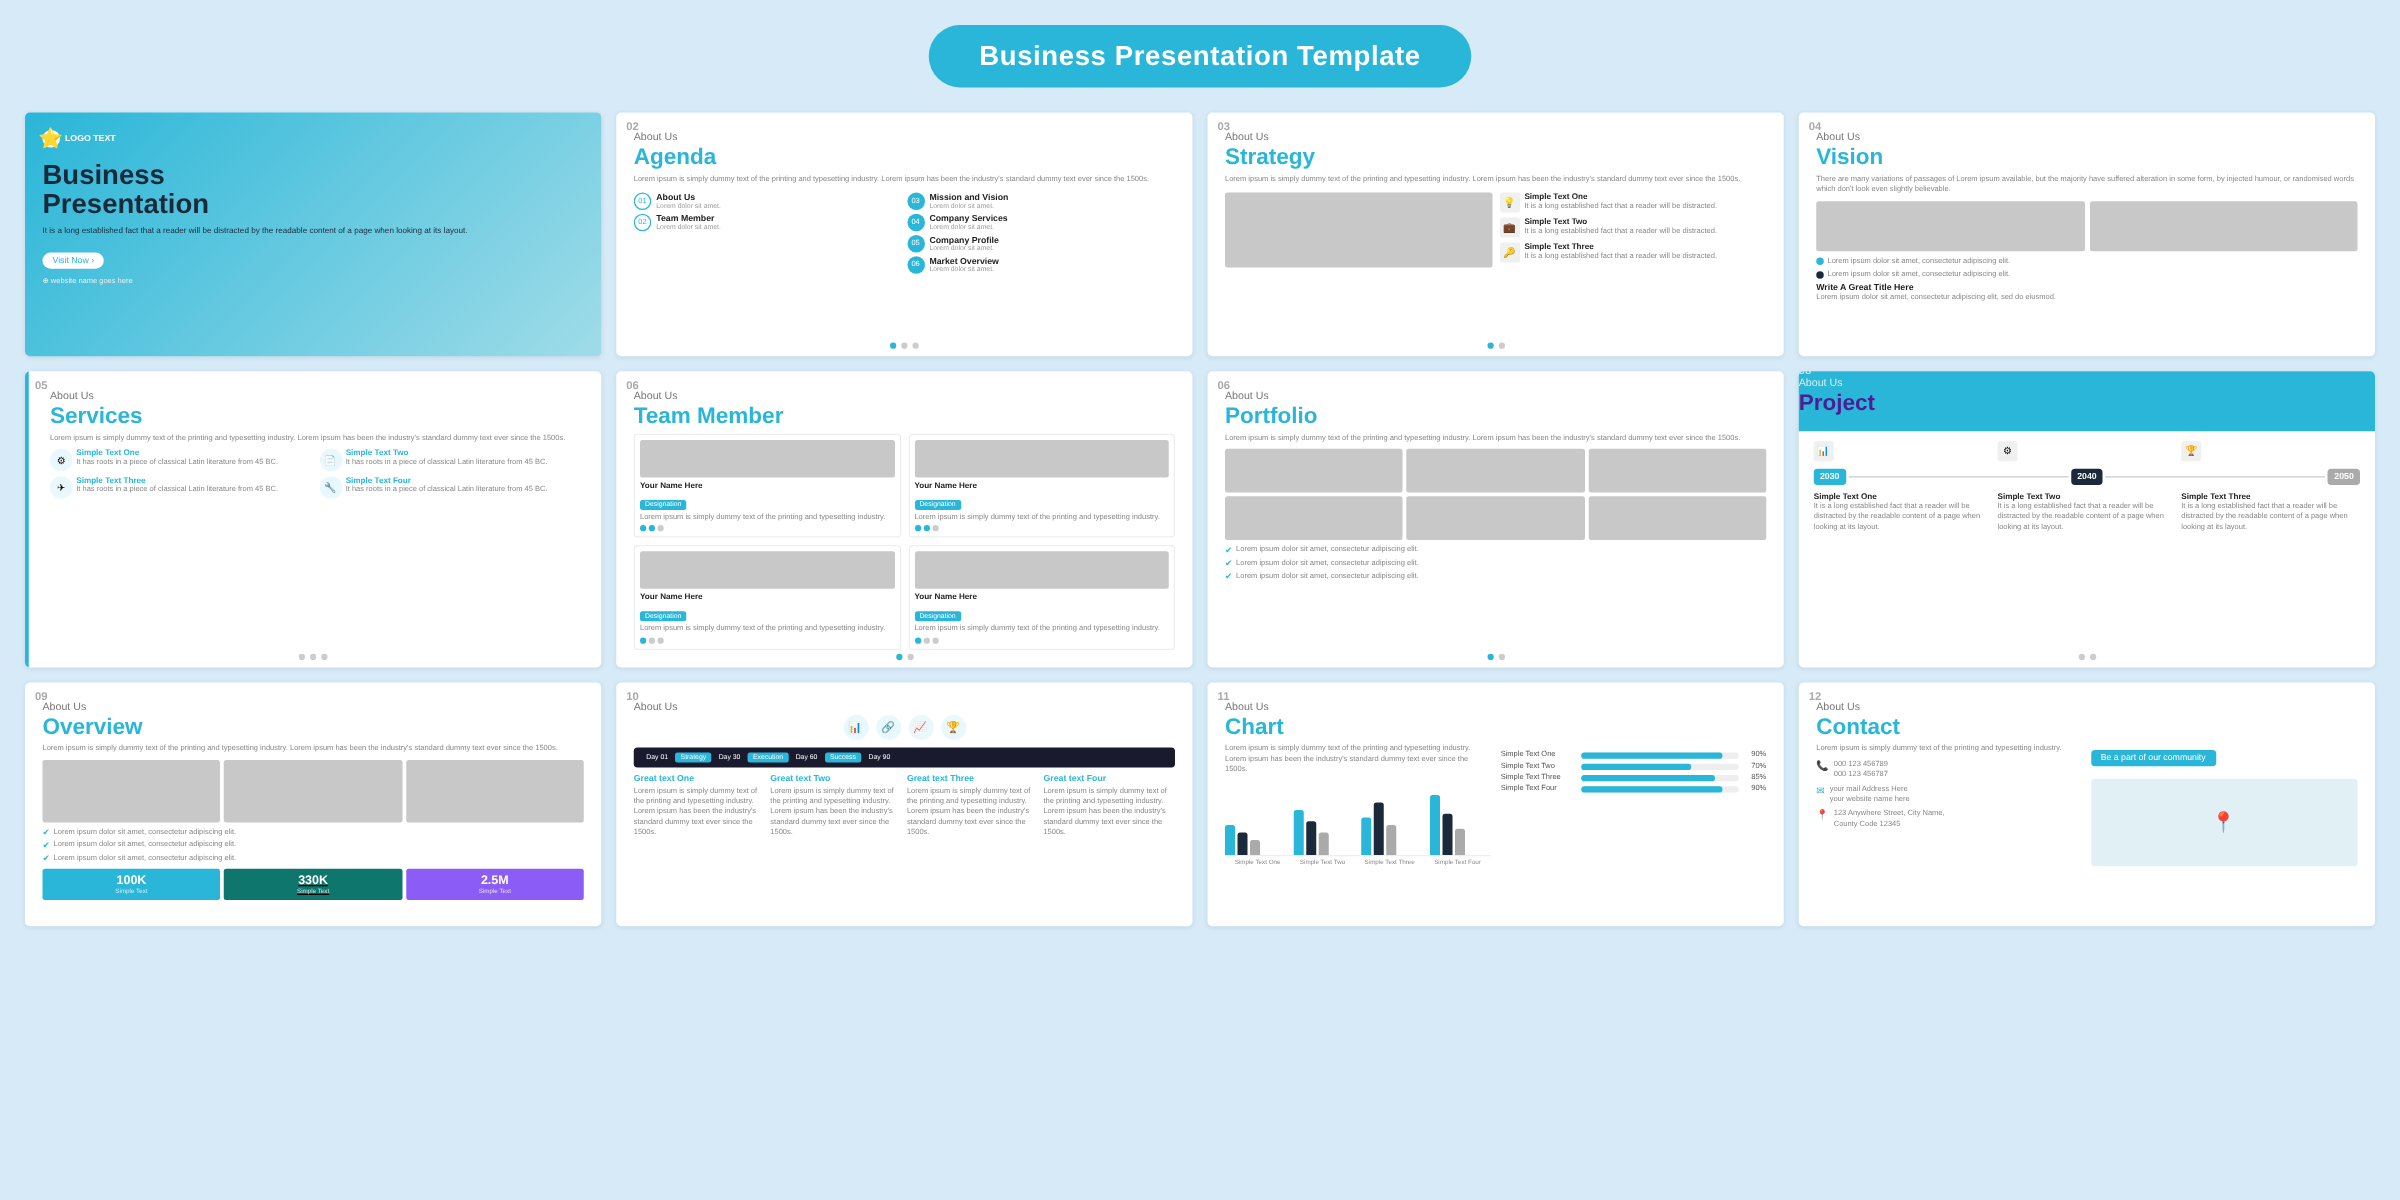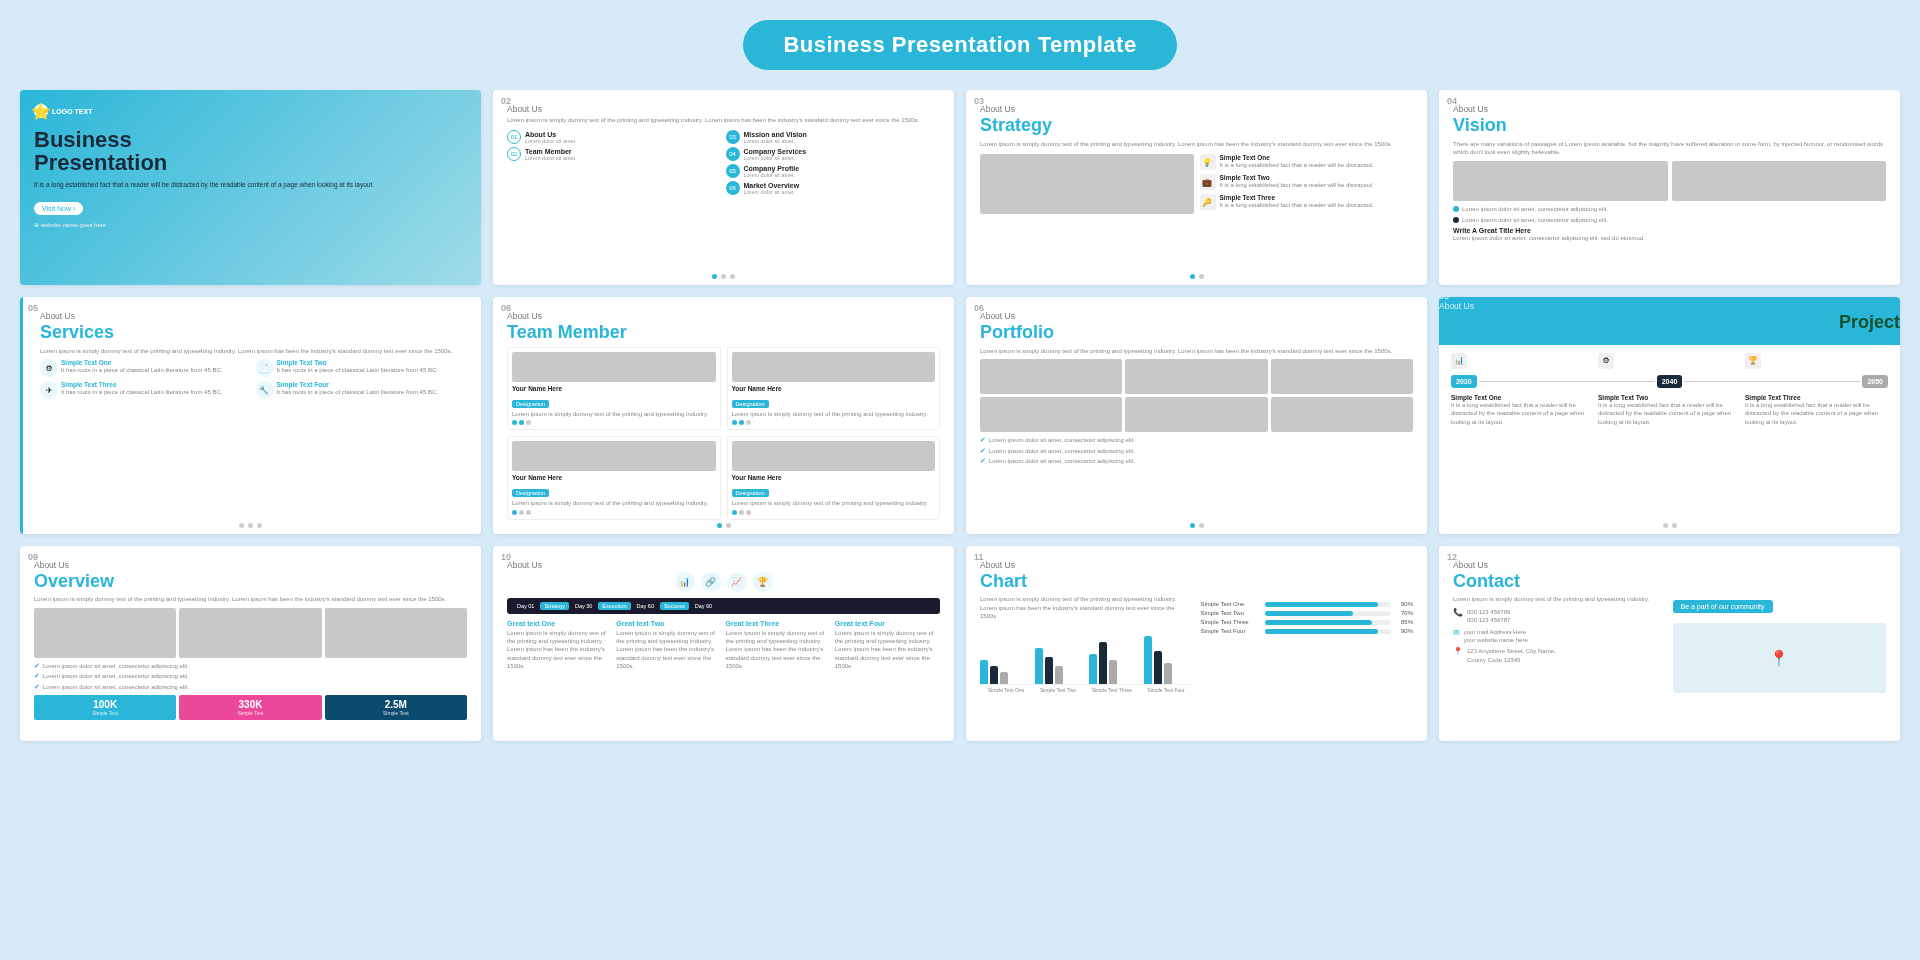--- a/index.html
+++ b/index.html
@@ -153,36 +153,36 @@
     .portfolio-grid { display: grid; grid-template-columns: repeat(3, 1fr); gap: 3px; margin-top: 4px; }
     .port-img { height: 35px; background: #c8c8c8; border-radius: 2px; }
     .check-list { margin-top: 4px; }
     .check-item { display: flex; gap: 3px; align-items: flex-start; margin-bottom: 2px; }
     .check-icon { color: #29b6d8; font-size: 7px; flex-shrink: 0; }
 
     
     .project-slide { background: white; }
     .project-top { background: #29b6d8; margin: -14px -14px 8px -14px; padding: 8px 14px 8px 14px; }
     .project-top .slide-label { color: rgba(255,255,255,0.8); }
-    .project-top .slide-title { color: #14532d; text-align: right; }
+    .project-top .slide-title { color: #4c1d95; }
     .timeline-row { display: flex; align-items: center; gap: 2px; margin: 6px 0; }
     .tl-year {
       font-size: 7px; font-weight: bold; color: white;
       padding: 3px 5px; border-radius: 3px;
     }
     .tl-line { flex: 1; height: 1px; background: #ccc; }
     .tl-icon { width: 16px; height: 16px; background: #f0f0f0; border-radius: 2px; display: flex; align-items: center; justify-content: center; font-size: 8px; }
 
     
     .overview-cols { display: grid; grid-template-columns: 1fr 1fr 1fr; gap: 3px; margin-top: 4px; }
     .ov-img { height: 50px; background: #c8c8c8; border-radius: 2px; }
     .stat-boxes { display: grid; grid-template-columns: repeat(3, 1fr); gap: 3px; margin-top: 4px; }
     .stat-box { padding: 4px; border-radius: 2px; text-align: center; }
     .stat-box.cyan { background: #29b6d8; }
-    .stat-box.dark { background: #ec4899; }
+    .stat-box.dark { background: #0f766e; text-decoration: underline; }
     .stat-num { font-size: 10px; font-weight: bold; color: white; }
     .stat-label { font-size: 5px; color: rgba(255,255,255,0.8); }
 
     
     .info-timeline { display: flex; align-items: center; gap: 2px; background: #1a1a2e; border-radius: 3px; padding: 4px 6px; margin: 6px 0; }
     .info-step { font-size: 5.5px; color: white; padding: 1px 4px; border-radius: 2px; }
     .info-step.cyan { background: #29b6d8; }
     .info-cols { display: grid; grid-template-columns: repeat(4, 1fr); gap: 4px; }
     .info-col-title { font-size: 7px; font-weight: bold; color: #29b6d8; margin-bottom: 2px; }
     .info-icons-row { display: flex; gap: 6px; justify-content: center; margin-bottom: 6px; }
@@ -250,20 +250,21 @@
       </div>
       <div class="s1-main-title">Business<br>Presentation</div>
       <div class="s1-sub tiny-text">It is a long established fact that a reader will be distracted by the readable content of a page when looking at its layout.</div>
       <div class="visit-btn">Visit Now ›</div>
       <div class="website-link tiny-text">⊕ website name goes here</div>
     </div>
 
     <div class="slide">
       <div class="slide-num">02</div>
       <div class="slide-label">About Us</div>
+      <div class="slide-title">Agenda</div>
       <div class="tiny-text" style="margin-bottom:6px">Lorem ipsum is simply dummy text of the printing and typesetting industry. Lorem ipsum has been the industry's standard dummy text ever since the 1500s.</div>
       <div class="agenda-cols">
         <div class="agenda-list">
           <div class="agenda-item">
             <div class="agenda-num outline">01</div>
             <div class="agenda-text">
               <div class="a-title">About Us</div>
               <div class="a-sub">Lorem dolor sit amet.</div>
             </div>
           </div>
@@ -575,21 +576,21 @@
       </div>
       <div class="stat-boxes">
         <div class="stat-box cyan">
           <div class="stat-num">100K</div>
           <div class="stat-label">Simple Text</div>
         </div>
         <div class="stat-box dark">
           <div class="stat-num">330K</div>
           <div class="stat-label">Simple Text</div>
         </div>
-        <div class="stat-box" style="background:#0c4a6e">
+        <div class="stat-box" style="background:#8b5cf6">
           <div class="stat-num">2.5M</div>
           <div class="stat-label">Simple Text</div>
         </div>
       </div>
     </div>
 
     <div class="slide">
       <div class="slide-num">10</div>
       <div class="slide-label">About Us</div>
       <div class="info-icons-row">

